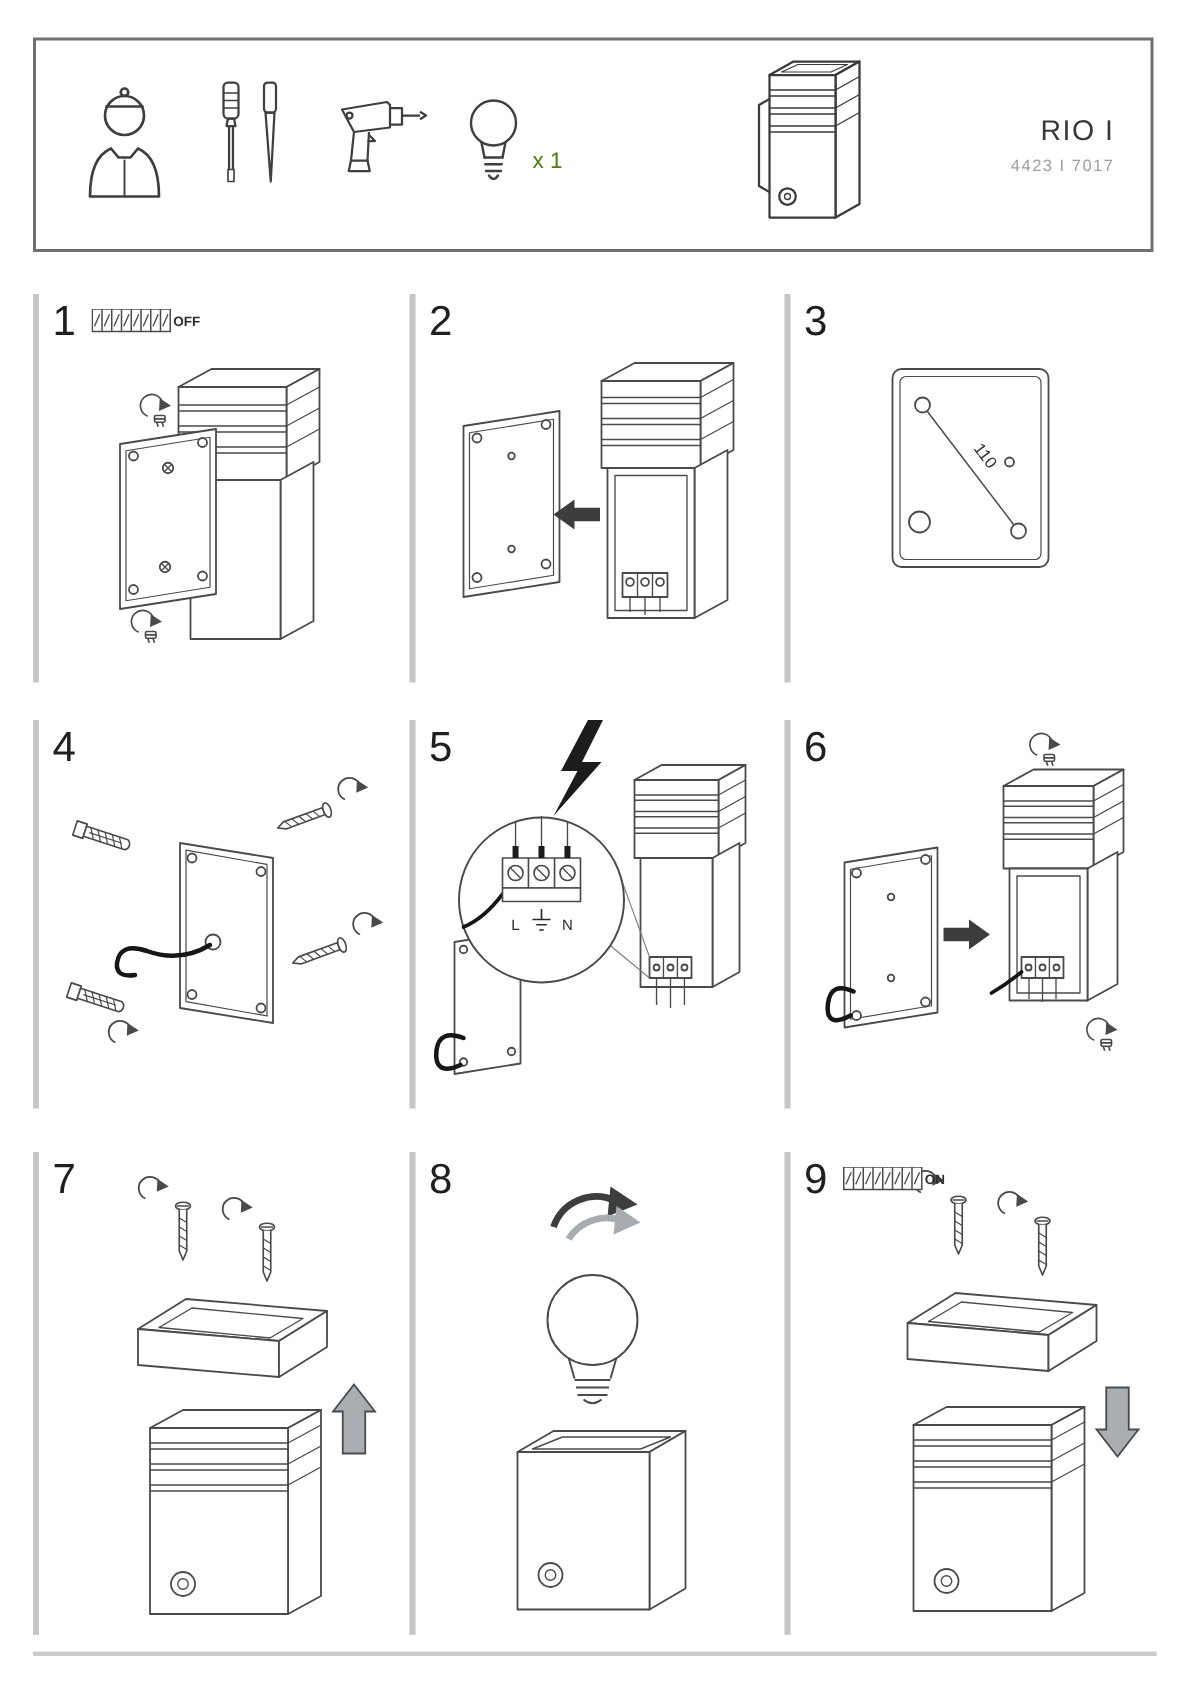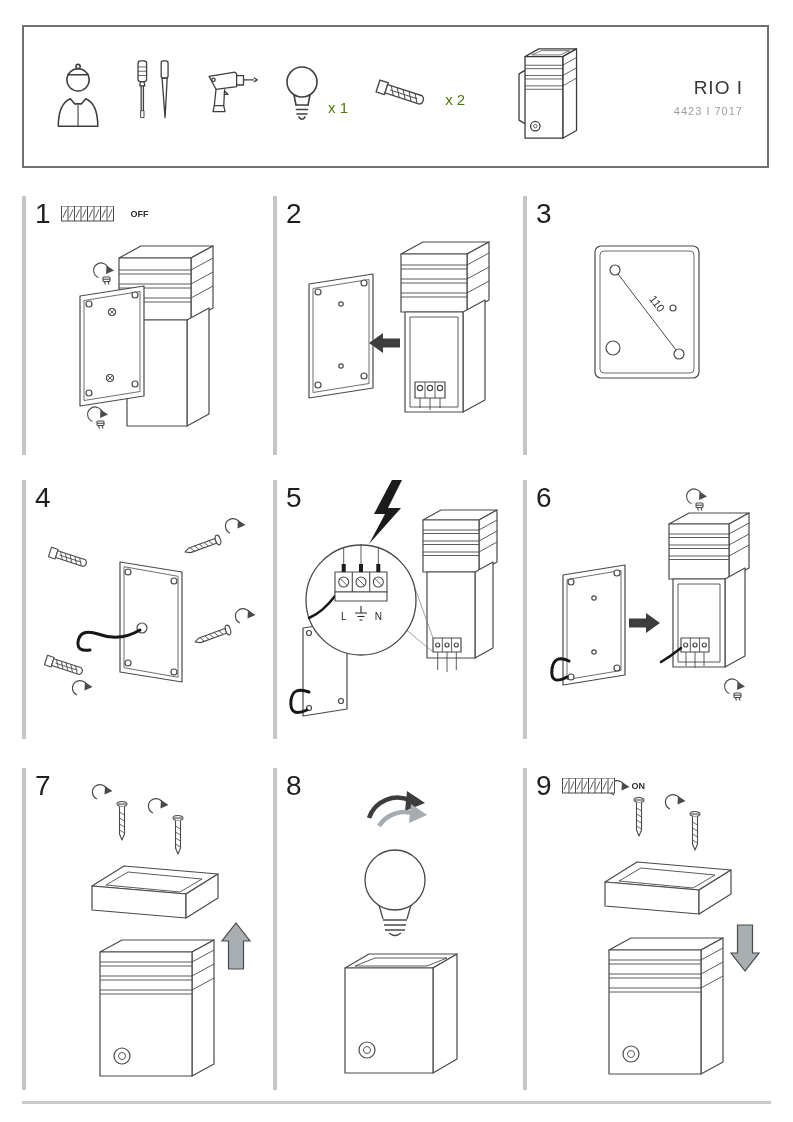--- a/index.html
+++ b/index.html
@@ -10,21 +10,21 @@
   .qty{font-size:15px;color:#4d7c0f;margin-left:7px;margin-bottom:14px;white-space:nowrap}
   .spacer{flex:1}
   .prod-text{text-align:right;margin-left:10px;min-width:110px}
   .prod-name{font-size:19px;color:#383838;letter-spacing:1px}
   .prod-code{font-size:11px;color:#9e9e9e;margin-top:6px;letter-spacing:1px}
   .step{position:absolute}
   .bar{position:absolute;left:0;top:0;bottom:0;width:4px;background:#c6c6c6}
   .step-head{position:absolute;left:13px;top:4px;display:flex;align-items:flex-start;z-index:2}
   .num{font-size:28px;color:#1f1f1f;line-height:1}
   .breaker{display:flex;align-items:center;margin-left:10px;margin-top:6px}
-  .pw{font-size:9px;font-weight:700;color:#2e2e2e;margin-left:16px}
+  .pw{font-size:9px;font-weight:700;color:#2e2e2e;margin-left:1px}
   .art{position:absolute;left:0;top:0;width:100%;height:100%}
   svg text{font-family:"Liberation Sans","DejaVu Sans",sans-serif}
   .rule{position:absolute;left:22px;top:1101px;width:749px;height:3px;background:#cbcbcb}
 </style>
 </head>
 <body>
 
 <svg width="0" height="0" style="position:absolute" aria-hidden="true">
 <defs>
   <g id="ic-screw" fill="none" stroke="#4a4a4a" stroke-width="1.1" stroke-linejoin="round">
@@ -102,26 +102,20 @@
     <div class="qty-group">
       <svg width="38" height="66" viewBox="0 0 38 66">
         <g stroke="#3f3f3f" stroke-width="1.6" fill="none" stroke-linecap="round">
           <circle cx="19" cy="18" r="15"></circle>
           <path d="M11,31 l2,10 M27,31 l-2,10"></path>
           <path d="M13,41 h12 M13.5,45.5 h11 M14,50 h10"></path>
           <path d="M16,53 q3,4.5 6,0"></path>
         </g>
       </svg>
       <span class="qty">x 1</span>
-    </div>
-    <div class="qty-group">
-      <svg width="66" height="50" viewBox="0 0 66 50">
-        <use href="#ic-dowel" transform="translate(6,14) rotate(18) scale(1.25)"></use>
-      </svg>
-      <span class="qty">x 2</span>
     </div>
     <div class="spacer"></div>
     <svg width="100" height="122" viewBox="0 0 100 122">
       <g stroke="#3a3a3a" stroke-width="1.5" fill="#fff" stroke-linejoin="round">
         <path d="M14,30 L7,34 L7,88 L14,92" fill="none"></path>
         <path d="M14,14 L30,5 L74,5 L58,14 Z"></path>
         <path d="M22,12 L33,7 L66,7 L55,12 Z" fill="none" stroke-width="0.8"></path>
         <path d="M58,14 L74,5 L74,100 L58,109 Z"></path>
         <rect x="14" y="14" width="44" height="95"></rect>
         <path d="M14,24 h44 M14,28 h44 M14,36 h44 M14,40 h44 M14,48 h44 M14,52 h44" fill="none" stroke-width="0.9"></path>

